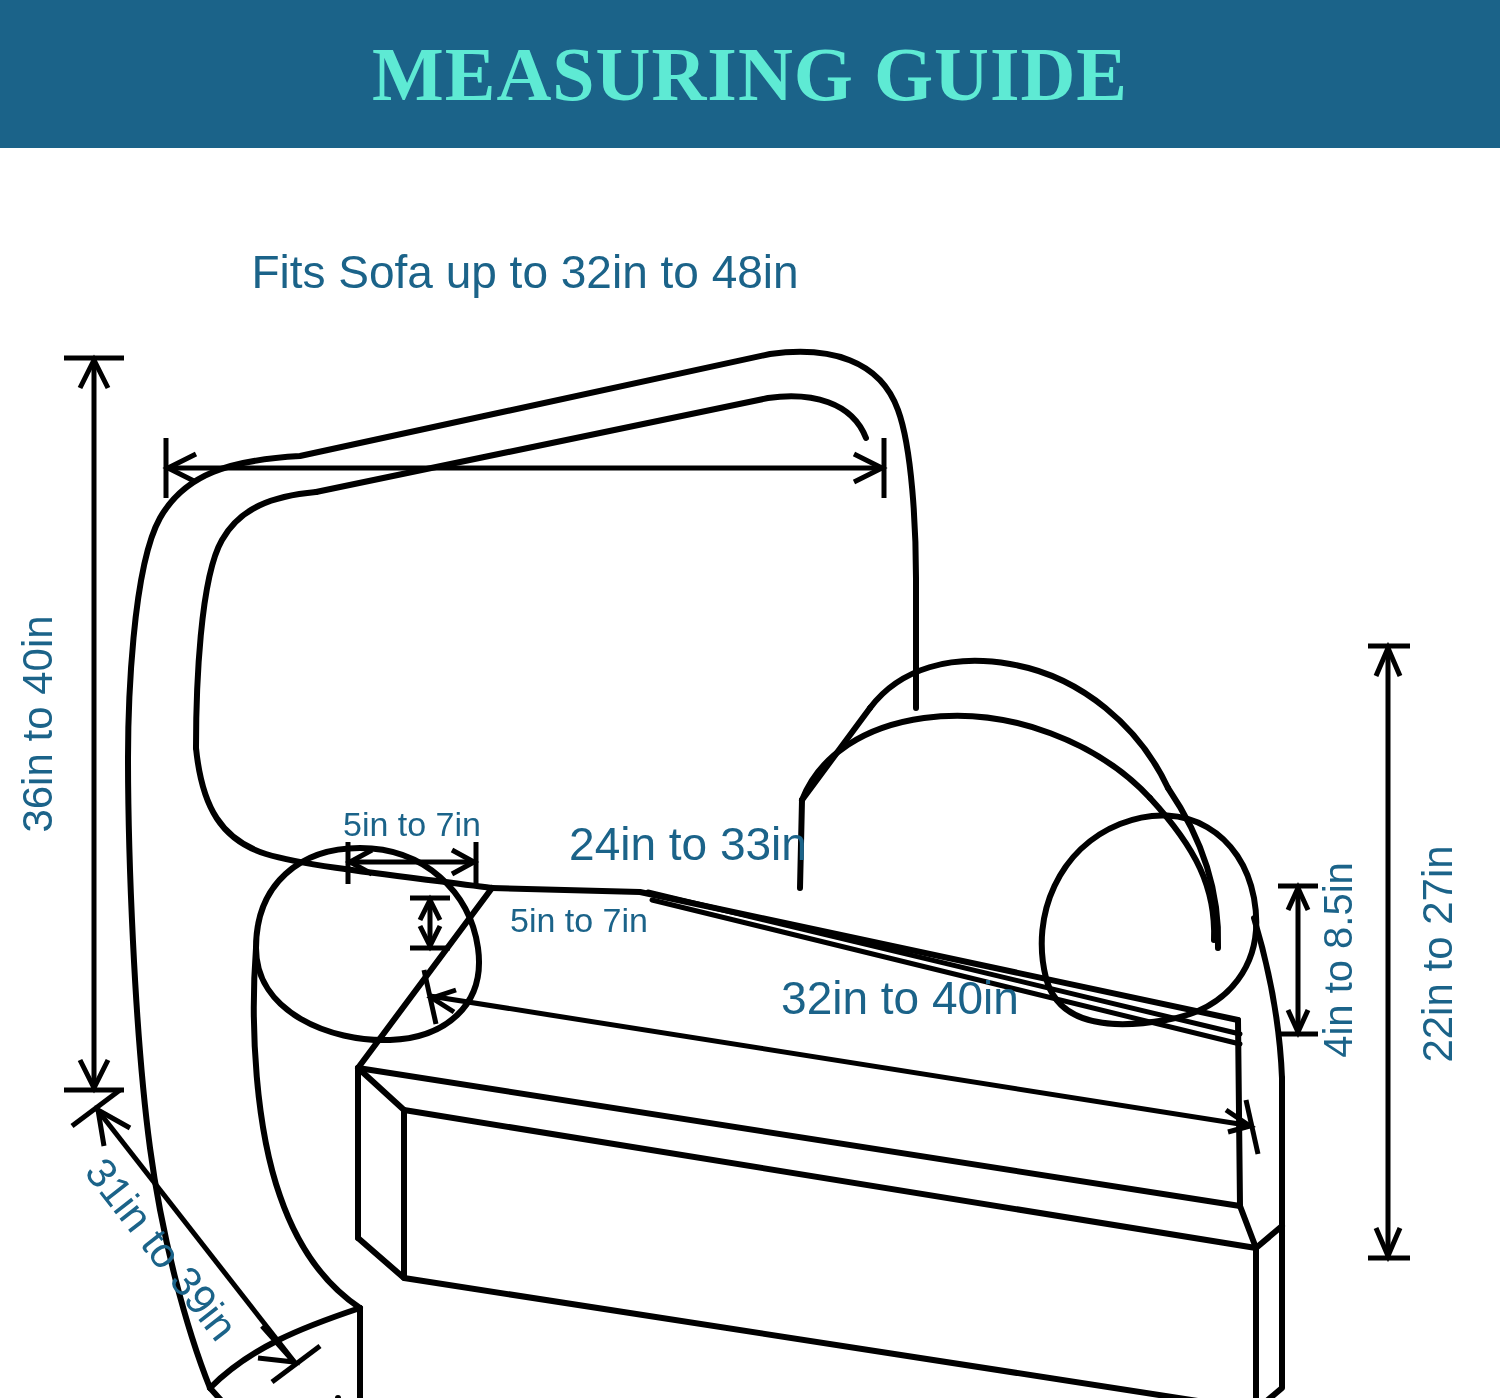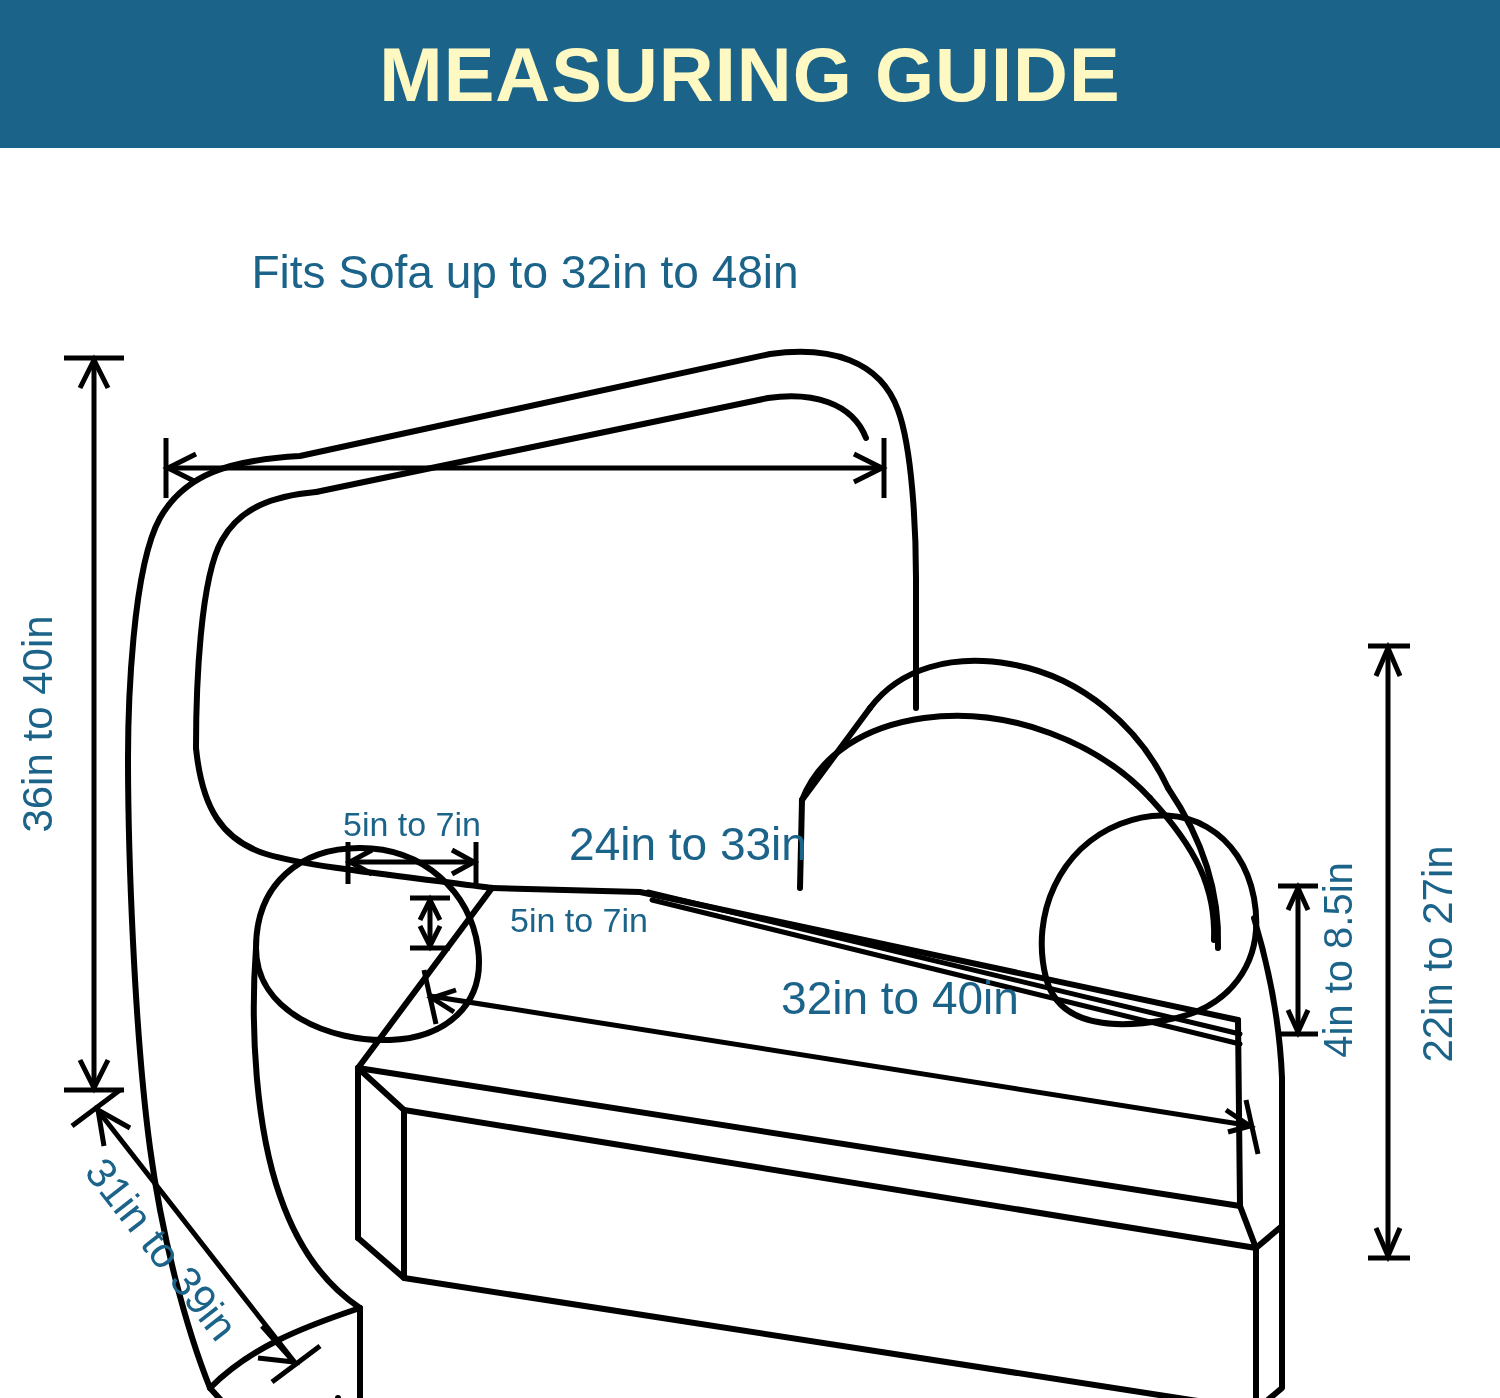--- a/index.html
+++ b/index.html
@@ -25,25 +25,25 @@
     left: 0;
     top: 0;
     width: 1500px;
     height: 148px;
     background: #1b6389;
     display: flex;
     align-items: center;
     justify-content: center;
   }
   .header-title {
-    color: #fef9c3;
+    color: #5eead4;
     font-size: 76px;
     font-weight: bold;
     letter-spacing: 1px;
-    font-family: Liberation Sans, sans-serif;
+    font-family: Liberation Serif, serif;
     white-space: nowrap;
   }
   .diagram-wrap {
     position: absolute;
     left: 0;
     top: 148px;
     width: 1358px;
     height: 1250px;
   }
   svg.diagram {

